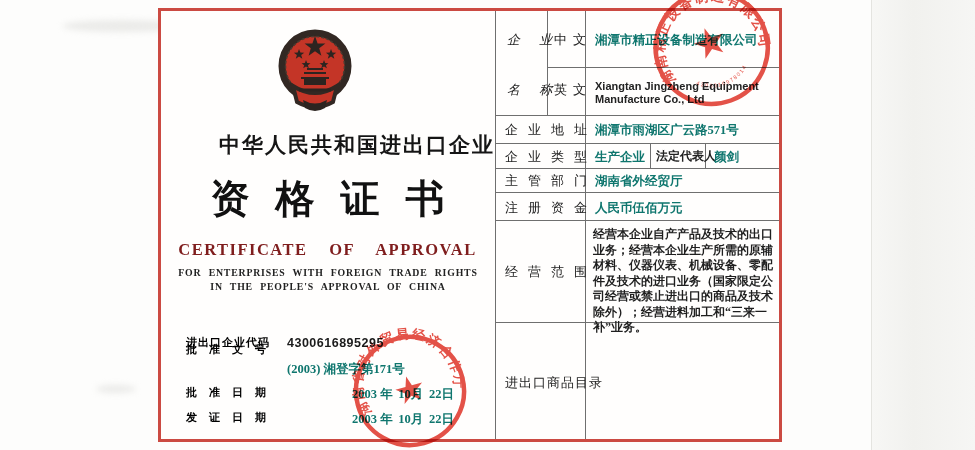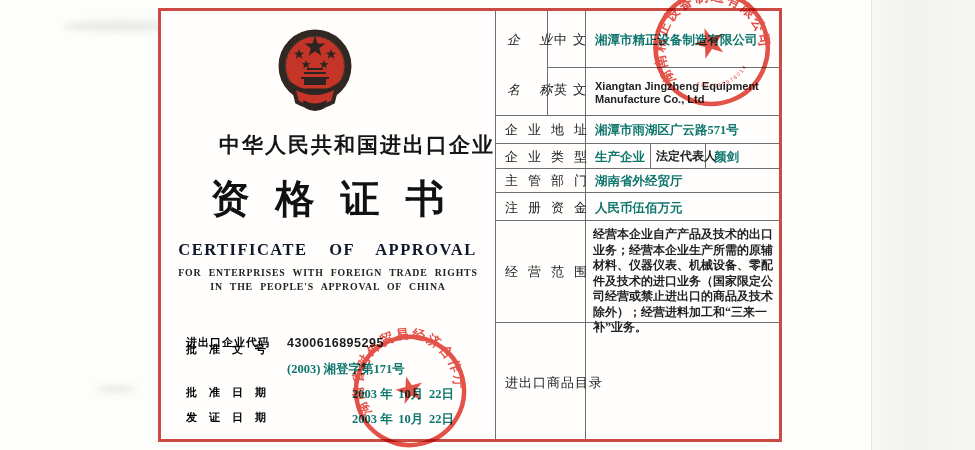--- a/index.html
+++ b/index.html
@@ -20,21 +20,21 @@
   .vline,.hline{background:#6f6f6f;}
   .vline{width:1px;}
   .hline{height:1px;}
 
   
   .cjk-label{font-size:13px;color:#222;white-space:nowrap;}
   .cjk-value{font-size:12.5px;color:#0f766e;font-weight:600;white-space:nowrap;}
   .center{text-align:center;}
   .title-cn{font-size:21px;letter-spacing:2px;color:#151515;font-weight:600;}
   .title-big{font-size:39px;font-weight:700;letter-spacing:26px;text-indent:26px;color:#111;}
-  .title-en{font-size:16.5px;font-weight:700;letter-spacing:1.5px;word-spacing:16px;color:#0f172a;}
+  .title-en{font-size:16.5px;font-weight:700;letter-spacing:1.5px;word-spacing:16px;color:#7f1d1d;}
   .subtitle-en{font-size:9.8px;font-weight:700;letter-spacing:.8px;word-spacing:4px;line-height:14px;color:#222;}
   .en-name{font-family:"Liberation Sans","DejaVu Sans",sans-serif;font-size:11px;font-weight:700;
            color:#222;line-height:13px;white-space:nowrap;}
   .digits{font-family:"Liberation Sans","DejaVu Sans",sans-serif;font-weight:700;font-size:12.5px;
           letter-spacing:.5px;color:#1b1b1b;}
   .scope-text{font-size:12px;line-height:15.5px;color:#1f1f1f;font-weight:600;}
   .ls10{letter-spacing:10px;text-indent:0;}
   .ls8{letter-spacing:8px;font-style:italic;}
   .ls6{letter-spacing:6px;}
   .ls12{letter-spacing:12px;}

